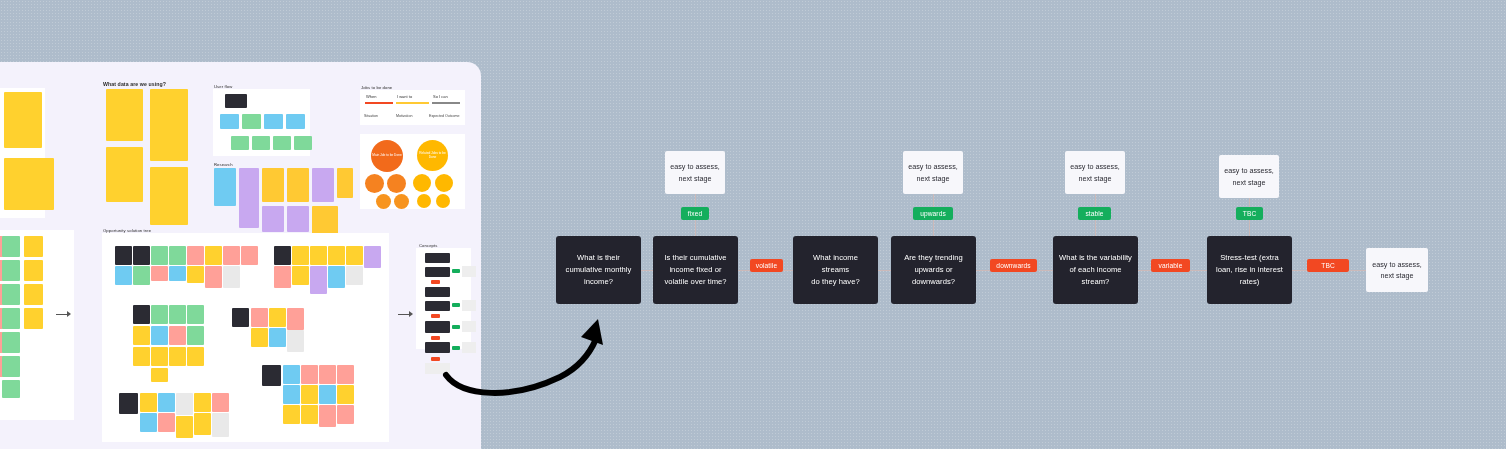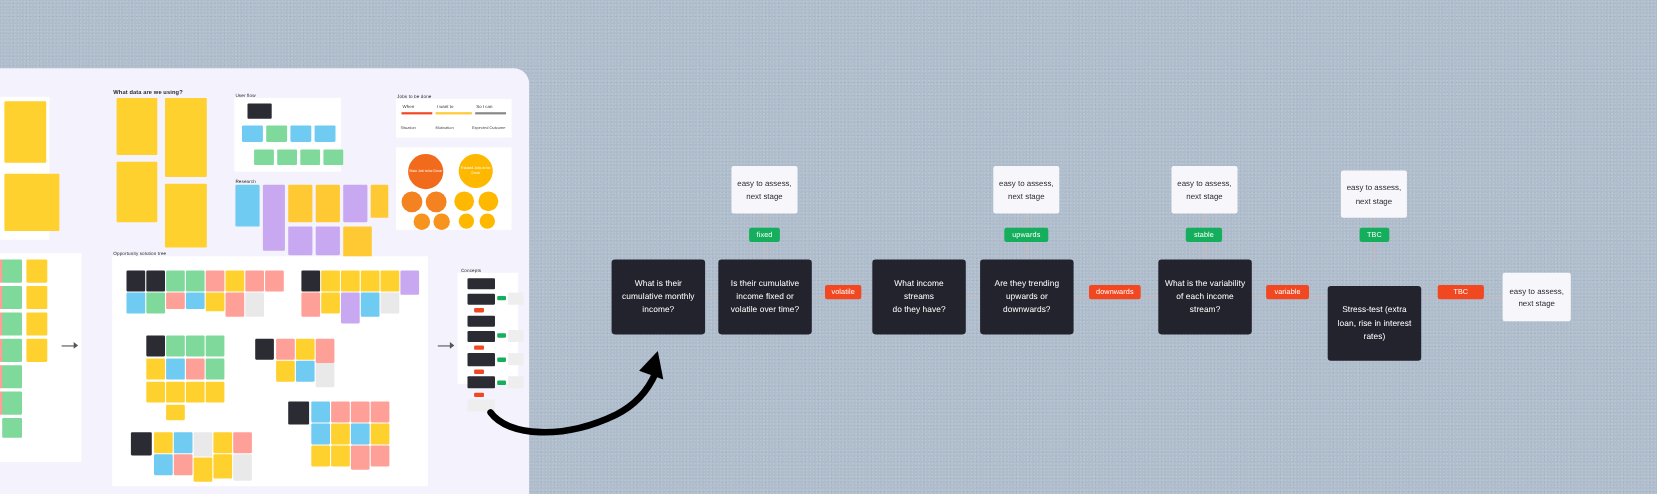--- a/index.html
+++ b/index.html
@@ -282,21 +282,21 @@
 <div class="conn v" style="left:1095px;top:194px;height:13px;"></div>
 <div class="conn v" style="left:1095px;top:220px;height:16px;"></div>
 <div class="conn v" style="left:1249px;top:198px;height:9px;"></div>
 <div class="conn v" style="left:1249px;top:220px;height:16px;"></div>
 
 <div class="flow-node" style="left:556px;top:236px;width:85px;height:68px;">What is their<br>cumulative monthly<br>income?</div>
 <div class="flow-node" style="left:653px;top:236px;width:85px;height:68px;">Is their cumulative<br>income fixed or<br>volatile over time?</div>
 <div class="flow-node" style="left:793px;top:236px;width:85px;height:68px;">What income<br>streams<br>do they have?</div>
 <div class="flow-node" style="left:891px;top:236px;width:85px;height:68px;">Are they trending<br>upwards or<br>downwards?</div>
 <div class="flow-node" style="left:1053px;top:236px;width:85px;height:68px;">What is the variability<br>of each income<br>stream?</div>
-<div class="flow-node" style="left:1207px;top:236px;width:85px;height:68px;margin-top:24px;">Stress-test (extra<br>loan, rise in interest<br>rates)</div>
+<div class="flow-node" style="left:1207px;top:236px;width:85px;height:68px;">Stress-test (extra<br>loan, rise in interest<br>rates)</div>
 
 <div class="flow-card" style="left:665px;top:151px;width:60px;height:43px;">easy to assess,<br>next stage</div>
 <div class="flow-card" style="left:903px;top:151px;width:60px;height:43px;">easy to assess,<br>next stage</div>
 <div class="flow-card" style="left:1065px;top:151px;width:60px;height:43px;">easy to assess,<br>next stage</div>
 <div class="flow-card" style="left:1219px;top:155px;width:60px;height:43px;">easy to assess,<br>next stage</div>
 <div class="flow-card" style="left:1366px;top:248px;width:62px;height:44px;">easy to assess,<br>next stage</div>
 
 <div class="badge green" style="left:681px;top:207px;width:28px;height:13px;">fixed</div>
 <div class="badge red" style="left:750px;top:259px;width:33px;height:13px;">volatile</div>
 <div class="badge green" style="left:913px;top:207px;width:40px;height:13px;">upwards</div>

